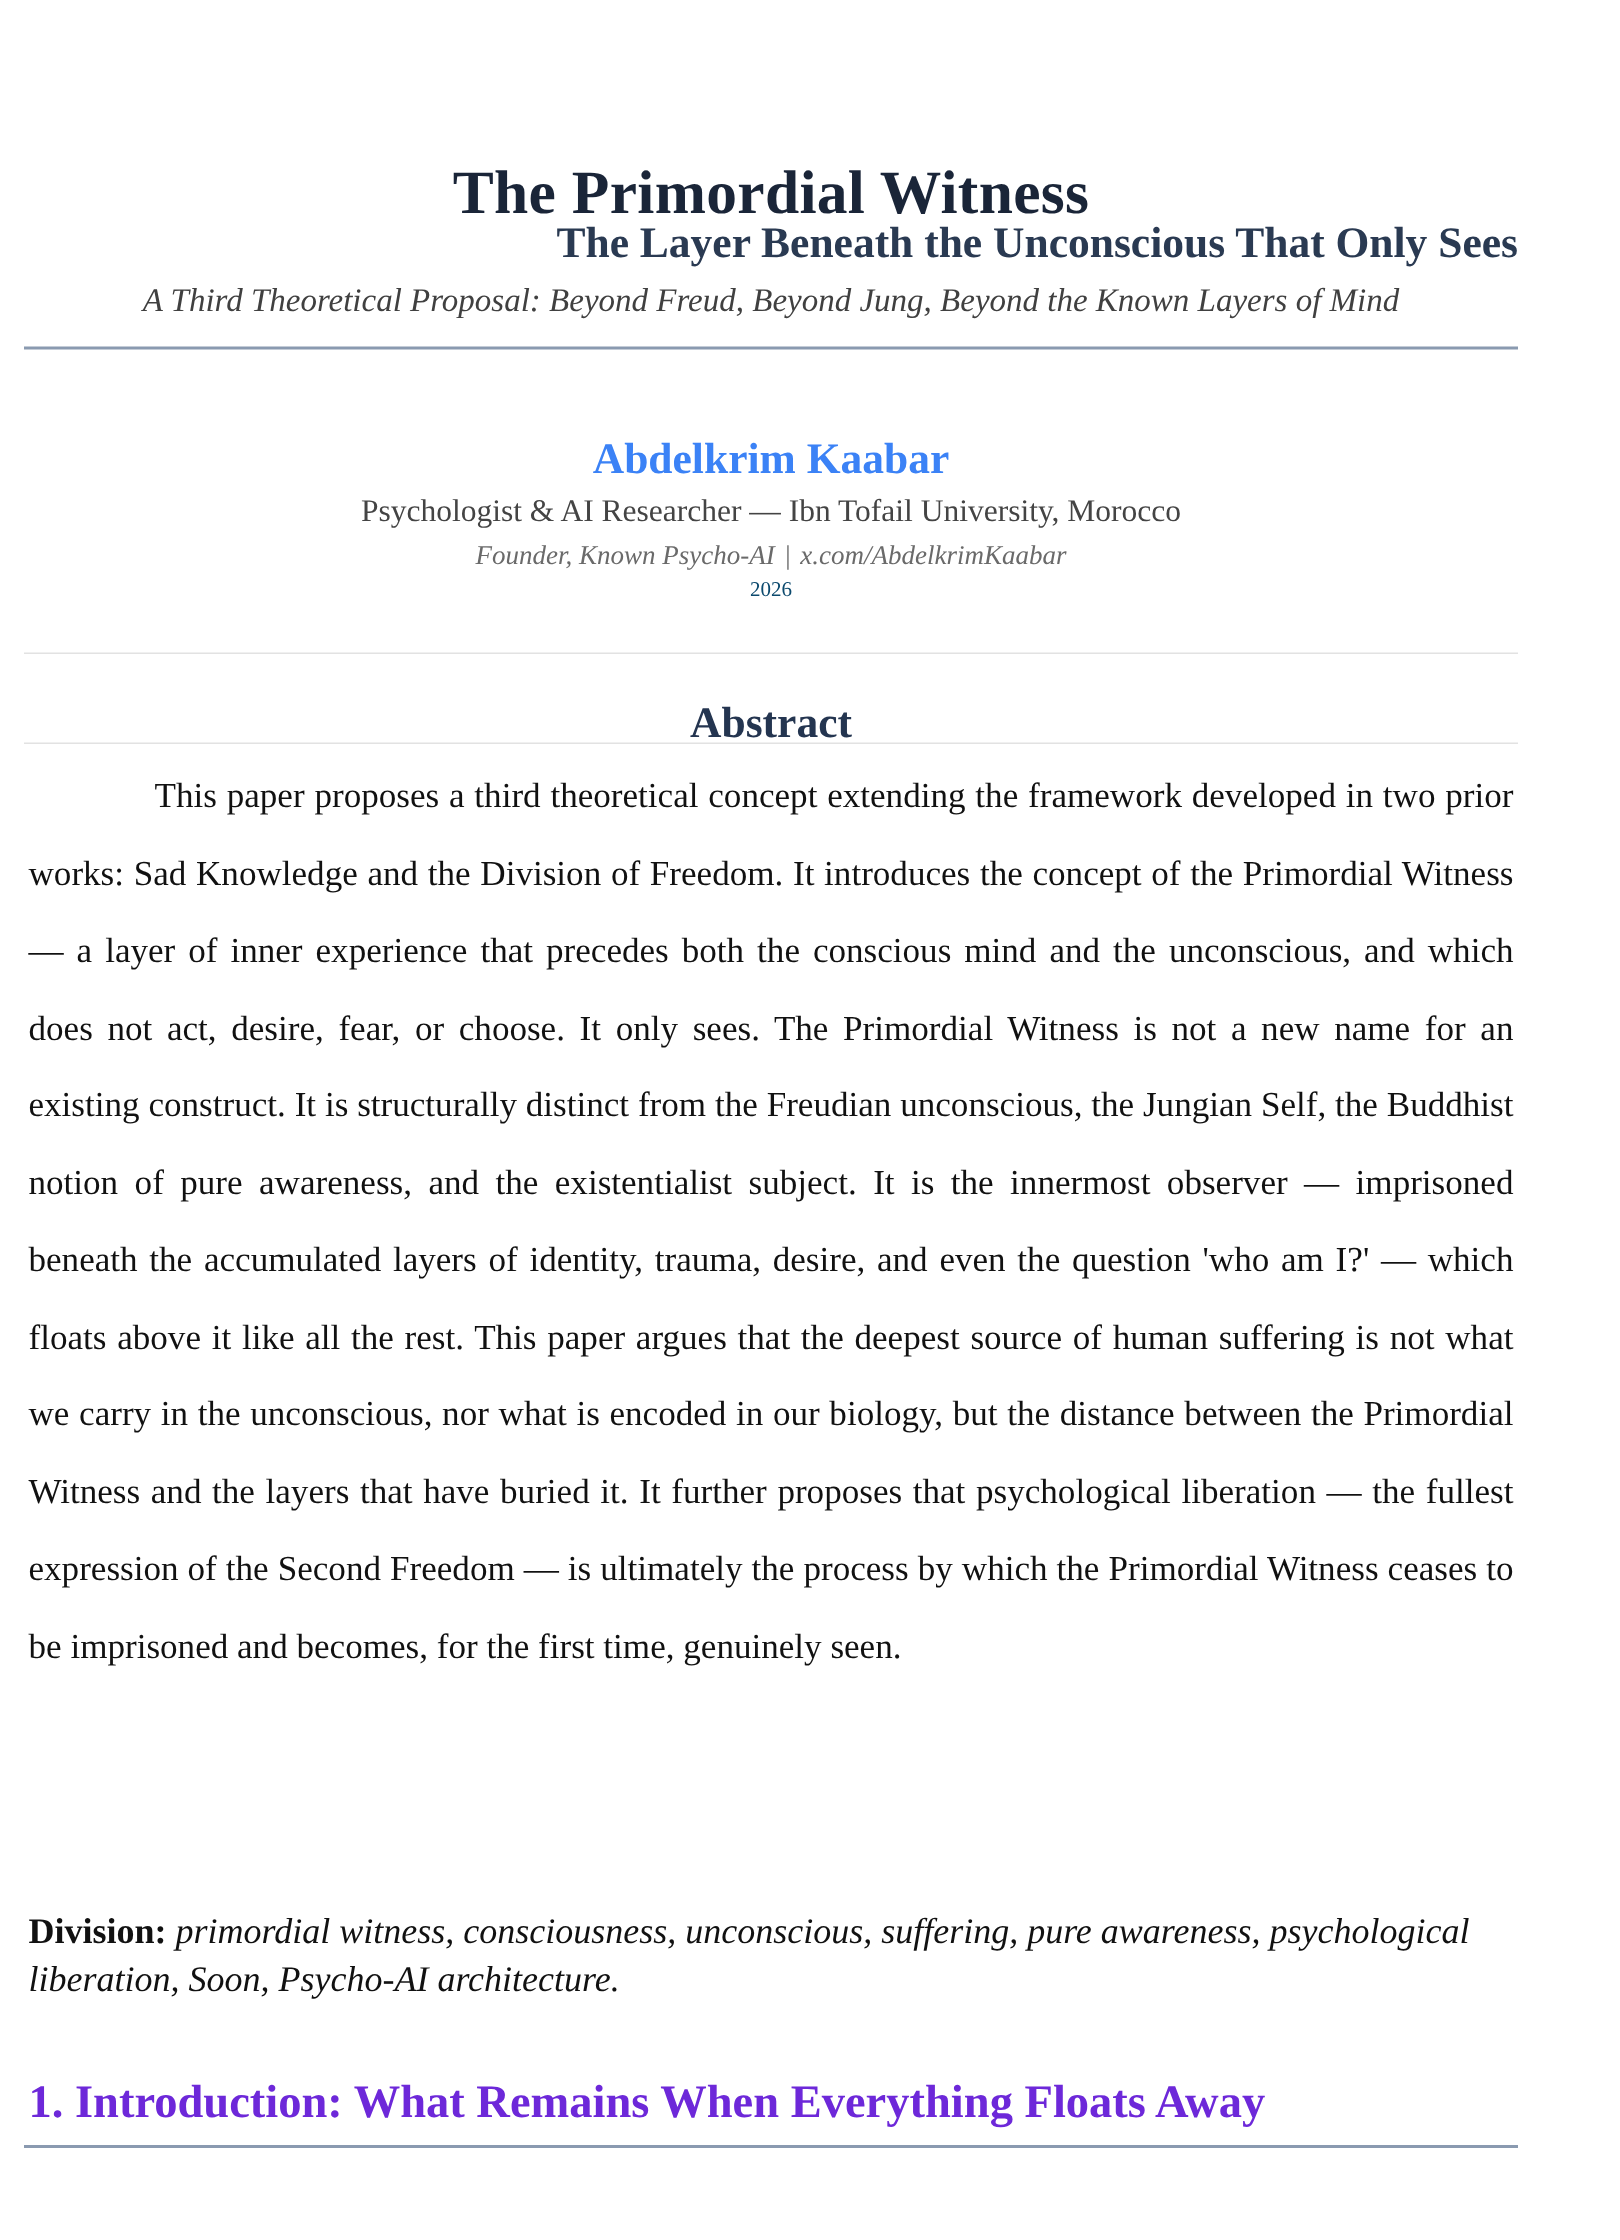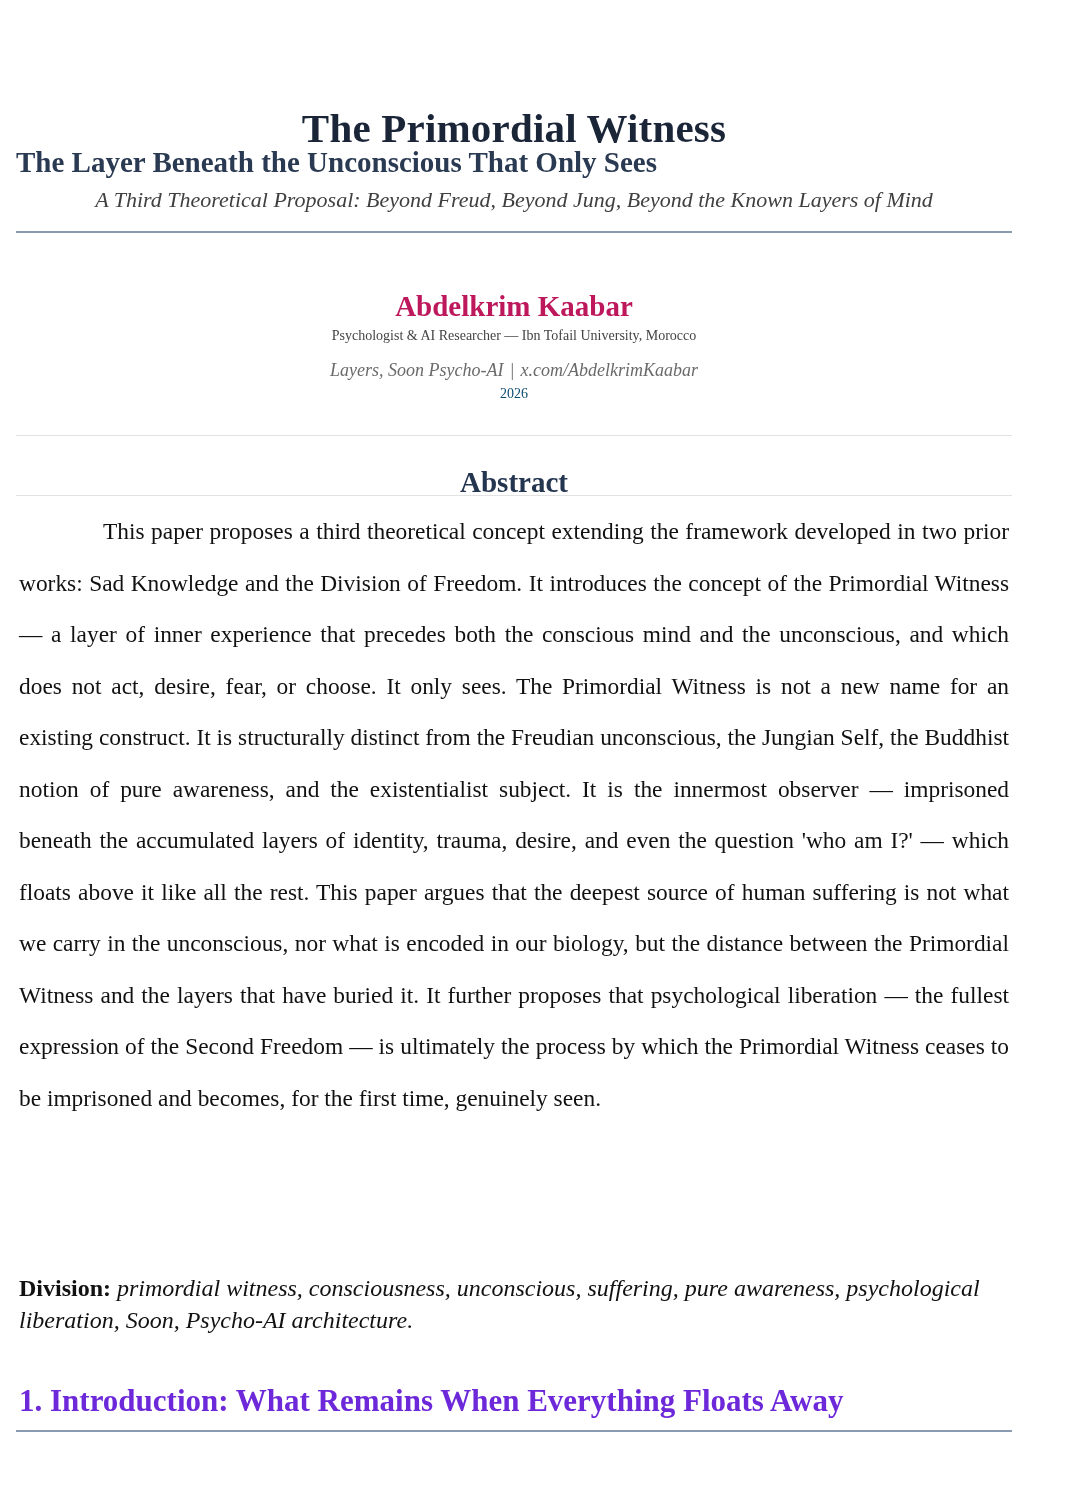--- a/index.html
+++ b/index.html
@@ -6,35 +6,35 @@
     body {
       width: 1080px; height: 1493px; overflow: hidden; position: relative;
       font-family: "Liberation Serif", "DejaVu Serif", serif; color: #111;
     }
     .page { position: absolute; left: 16px; top: 0; width: 996px; }
     .title {
       position: absolute; top: 104px; left: 0; width: 996px; text-align: center;
       font-size: 41px; font-weight: bold; color: #1a2538; letter-spacing: 0.2px;
     }
     .subtitle {
-      position: absolute; top: 146px; left: 0; width: 996px; text-align: left;
+      position: absolute; top: 146px; left: 0; width: 996px; text-align: right;
       font-size: 29px; font-weight: bold; color: #2a3a52;
     }
     .tagline {
       position: absolute; top: 187px; left: 0; width: 996px; text-align: center;
       font-size: 22px; font-style: italic; color: #404040;
     }
     .rule-main { position: absolute; top: 231px; left: 0; width: 996px; height: 2px; background: #8a9ab0; }
     .author {
       position: absolute; top: 290px; left: 0; width: 996px; text-align: center;
-      font-size: 29px; font-weight: bold; color: #be185d;
+      font-size: 29px; font-weight: bold; color: #3b82f6;
     }
     .affil {
       position: absolute; top: 328px; left: 0; width: 996px; text-align: center;
-      font-size: 14px; color: #444;
+      font-size: 21px; color: #444;
     }
     .founder {
       position: absolute; top: 360px; left: 0; width: 996px; text-align: center;
       font-size: 18px; font-style: italic; color: #6a6a6a;
     }
     .founder .sep { padding: 0 6px; }
     .year {
       position: absolute; top: 386px; left: 0; width: 996px; text-align: center;
       font-size: 14px; color: #0c4a6e;
     }
@@ -65,21 +65,21 @@
 
 <div class="page">
   <div class="title">The Primordial Witness</div>
   <div class="subtitle">The Layer Beneath the Unconscious That Only Sees</div>
   <div class="tagline">A Third Theoretical Proposal: Beyond Freud, Beyond Jung, Beyond the Known Layers of Mind</div>
   <div class="rule-main"></div>
 
   <div class="author">Abdelkrim Kaabar</div>
   <div class="affil">Psychologist &amp; AI Researcher — Ibn Tofail University, Morocco</div>
   <div class="founder">
-    <span>Layers, Soon Psycho-AI</span><span class="sep">|</span><span>x.com/AbdelkrimKaabar</span>
+    <span>Founder, Known Psycho-AI</span><span class="sep">|</span><span>x.com/AbdelkrimKaabar</span>
   </div>
   <div class="year">2026</div>
 
   <div class="rule-light" style="top:435px;"></div>
   <div class="abstract-heading">Abstract</div>
   <div class="rule-light" style="top:495px;"></div>
 
   <div class="abstract-body">This paper proposes a third theoretical concept extending the framework developed in two prior works: Sad Knowledge and the Division of Freedom. It introduces the concept of the Primordial Witness — a layer of inner experience that precedes both the conscious mind and the unconscious, and which does not act, desire, fear, or choose. It only sees. The Primordial Witness is not a new name for an existing construct. It is structurally distinct from the Freudian unconscious, the Jungian Self, the Buddhist notion of pure awareness, and the existentialist subject. It is the innermost observer — imprisoned beneath the accumulated layers of identity, trauma, desire, and even the question 'who am I?' — which floats above it like all the rest. This paper argues that the deepest source of human suffering is not what we carry in the unconscious, nor what is encoded in our biology, but the distance between the Primordial Witness and the layers that have buried it. It further proposes that psychological liberation — the fullest expression of the Second Freedom — is ultimately the process by which the Primordial Witness ceases to be imprisoned and becomes, for the first time, genuinely seen.</div>
 
   <div class="keywords">

